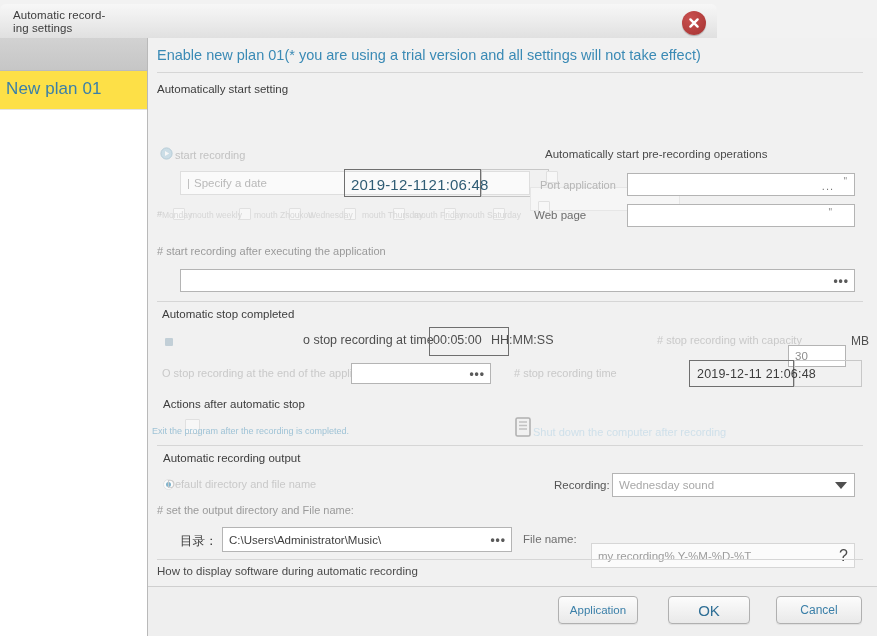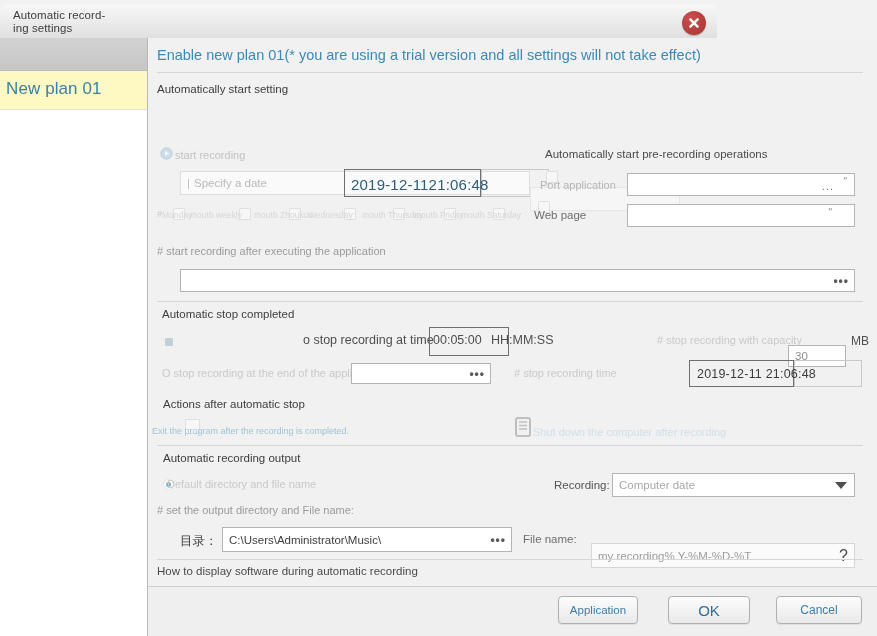--- a/index.html
+++ b/index.html
@@ -76,21 +76,21 @@
     color: #d8d8d8;
     letter-spacing: .4px;
   }
   .plan-item {
     position: absolute;
     left: 0; top: 33px;
     width: 147px; height: 39px;
     border-bottom: 1px solid #e3e3e3;
     box-sizing: border-box;
     cursor: pointer;
-    background: #fef9c3;
+    background: #fde047;
   }
   .plan-item-label {
     position: absolute;
     left: 6px; top: 8px;
     font-size: 17px;
     color: #3a7fa8;
     letter-spacing: .1px;
   }
   .sidebar-toolbar {
     position: absolute;
@@ -478,21 +478,21 @@
 
     <div class="hr" style="top:407px;"></div>
 
     <div class="sec-title" style="left:15px; top:414px;">Automatic recording output</div>
 
     <div class="radio faint checked" style="left:15px; top:441px;"></div>
     <div class="lbl-faint" style="left:19px; top:440px;">Default directory and file name</div>
 
     <div class="lbl-dark" style="left:406px; top:441px; color:#555;">Recording:</div>
     <div class="select" style="left:464px; top:435px; width:243px; height:24px;">
-      <span>Computer date</span>
+      <span>Wednesday sound</span>
       <span class="caret"></span>
     </div>
 
     <div class="lbl" style="left:9px; top:466px;"># set the output directory and File name:</div>
 
     <div class="lbl-dark" style="left:32px; top:495px; font-size:12.5px; color:#3f3f3f;">目录：</div>
     <div class="field" style="left:74px; top:489px; width:290px; height:25px;">
       <span>C:\Users\Administrator\Music\</span>
       <span class="field-dots">•••</span>
     </div>

